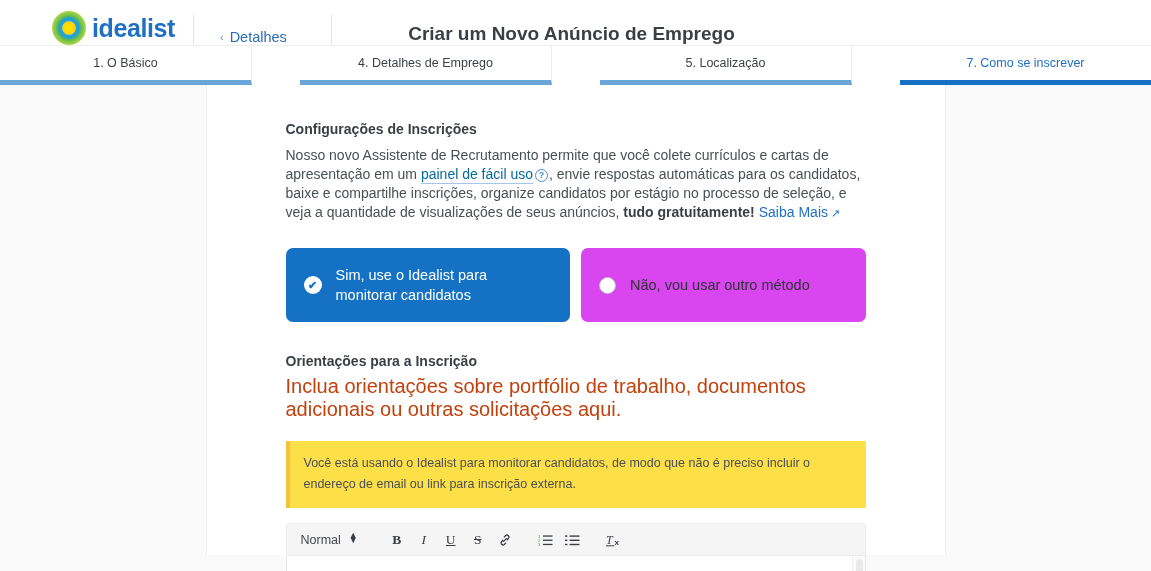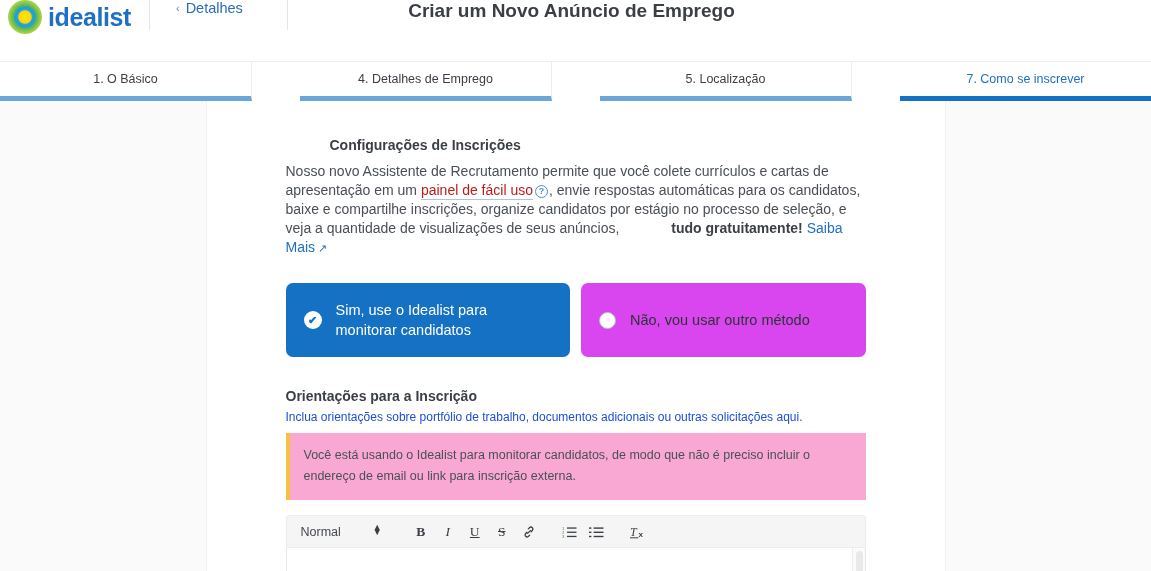--- a/index.html
+++ b/index.html
@@ -10,25 +10,26 @@
     background: #ffffff;
     font-family: "Liberation Sans", sans-serif;
     -webkit-font-smoothing: antialiased;
   }
 
   .page { position: relative; width: 1151px; height: 571px; background: #fafafa; }
 
   
   .header {
     position: relative;
-    height: 62px;
-    background: #ffffff;
-    display: flex;
-    align-items: flex-start;
+    height: 46px;
+    background: #ffffff;
+    display: flex;
+    align-items: flex-end;
     border-bottom: 1px solid #eceef0;
+    padding-left: 44px;
   }
   .brand { display: flex; align-items: center; padding-left: 8px; }
   .logo-mark {
     width: 34px; height: 34px;
     border-radius: 50%;
     background:
       radial-gradient(circle at 50% 50%, #ffe600 0%, #ffd400 26%, #2aa6df 30%, #1c9fd6 40%, #6dbe45 52%, #9fd04a 66%, #c3dd55 78%, rgba(210,226,120,0.35) 88%, rgba(255,255,255,0) 96%);
     margin-right: 6px;
     flex: 0 0 auto;
   }
@@ -108,48 +109,47 @@
     padding: 36px 79px 0 79px;
     position: relative;
   }
 
   
   .section-title {
     font-size: 14px;
     font-weight: bold;
     color: #3b3f45;
     margin-bottom: 9px;
-    margin-left: 44px;
   }
   .section-desc {
     font-size: 14px;
     line-height: 19px;
     color: #4a4f56;
   }
   .inline-link {
-    color: #b91c1c;
+    color: #0369a1;
     text-decoration: none;
     border-bottom: 1px solid #a7c5e6;
     padding-bottom: 1px;
   }
   .help-icon {
     display: inline-block;
     width: 13px; height: 13px;
     border: 1px solid #4e8fd0;
     border-radius: 50%;
     color: #4e8fd0;
     font-size: 9px;
     line-height: 11px;
     text-align: center;
     vertical-align: 1px;
     margin: 0 1px 0 2px;
     font-weight: bold;
     cursor: pointer;
   }
-  .bold-txt { font-weight: bold; color: #3b3f45; margin-left: 48px; }
+  .bold-txt { font-weight: bold; color: #3b3f45; }
   .learn-more {
     color: #1f6fc4;
     font-weight: normal;
     text-decoration: none;
     margin-left: 4px;
     cursor: pointer;
   }
   .ext-arrow { color: #1f6fc4; font-size: 11px; margin-left: 3px; }
 
   
@@ -194,47 +194,47 @@
 
   
   .guidance { margin-top: 31px; }
   .guide-title {
     font-size: 14px;
     font-weight: bold;
     color: #3b3f45;
     margin-bottom: 6px;
   }
   .guide-sub {
-    font-size: 12px;
-    color: #1d4ed8;
-    margin-bottom: 9px;
+    font-size: 20px;
+    color: #c2410c;
+    margin-bottom: 20px;
   }
   .callout {
-    background: #f9a8d4;
+    background: #fde047;
     border-left: 4px solid #f5c23e;
     padding: 12px 16px 13px 14px;
     font-size: 12.5px;
     line-height: 21px;
     color: #4a4f56;
   }
 
   
   .editor { margin-top: 15px; }
   .toolbar {
     background: #f5f5f5;
     border: 1px solid #ececec;
     border-radius: 3px 3px 0 0;
     height: 33px;
     display: flex;
     align-items: center;
     padding: 0 14px;
     gap: 3px;
   }
   .tb-select {
-    display: flex; align-items: flex-start; gap: 32px;
+    display: flex; align-items: flex-start; gap: 8px;
     font-size: 12.5px;
     color: #44484e;
     cursor: pointer;
     padding-right: 10px;
   }
   .updown { display: flex; flex-direction: column; line-height: 5px; font-size: 9px; color: #3b3f45; }
   .tb-btn {
     width: 24px; height: 24px;
     display: flex; align-items: center; justify-content: center;
     font-size: 13.5px;

